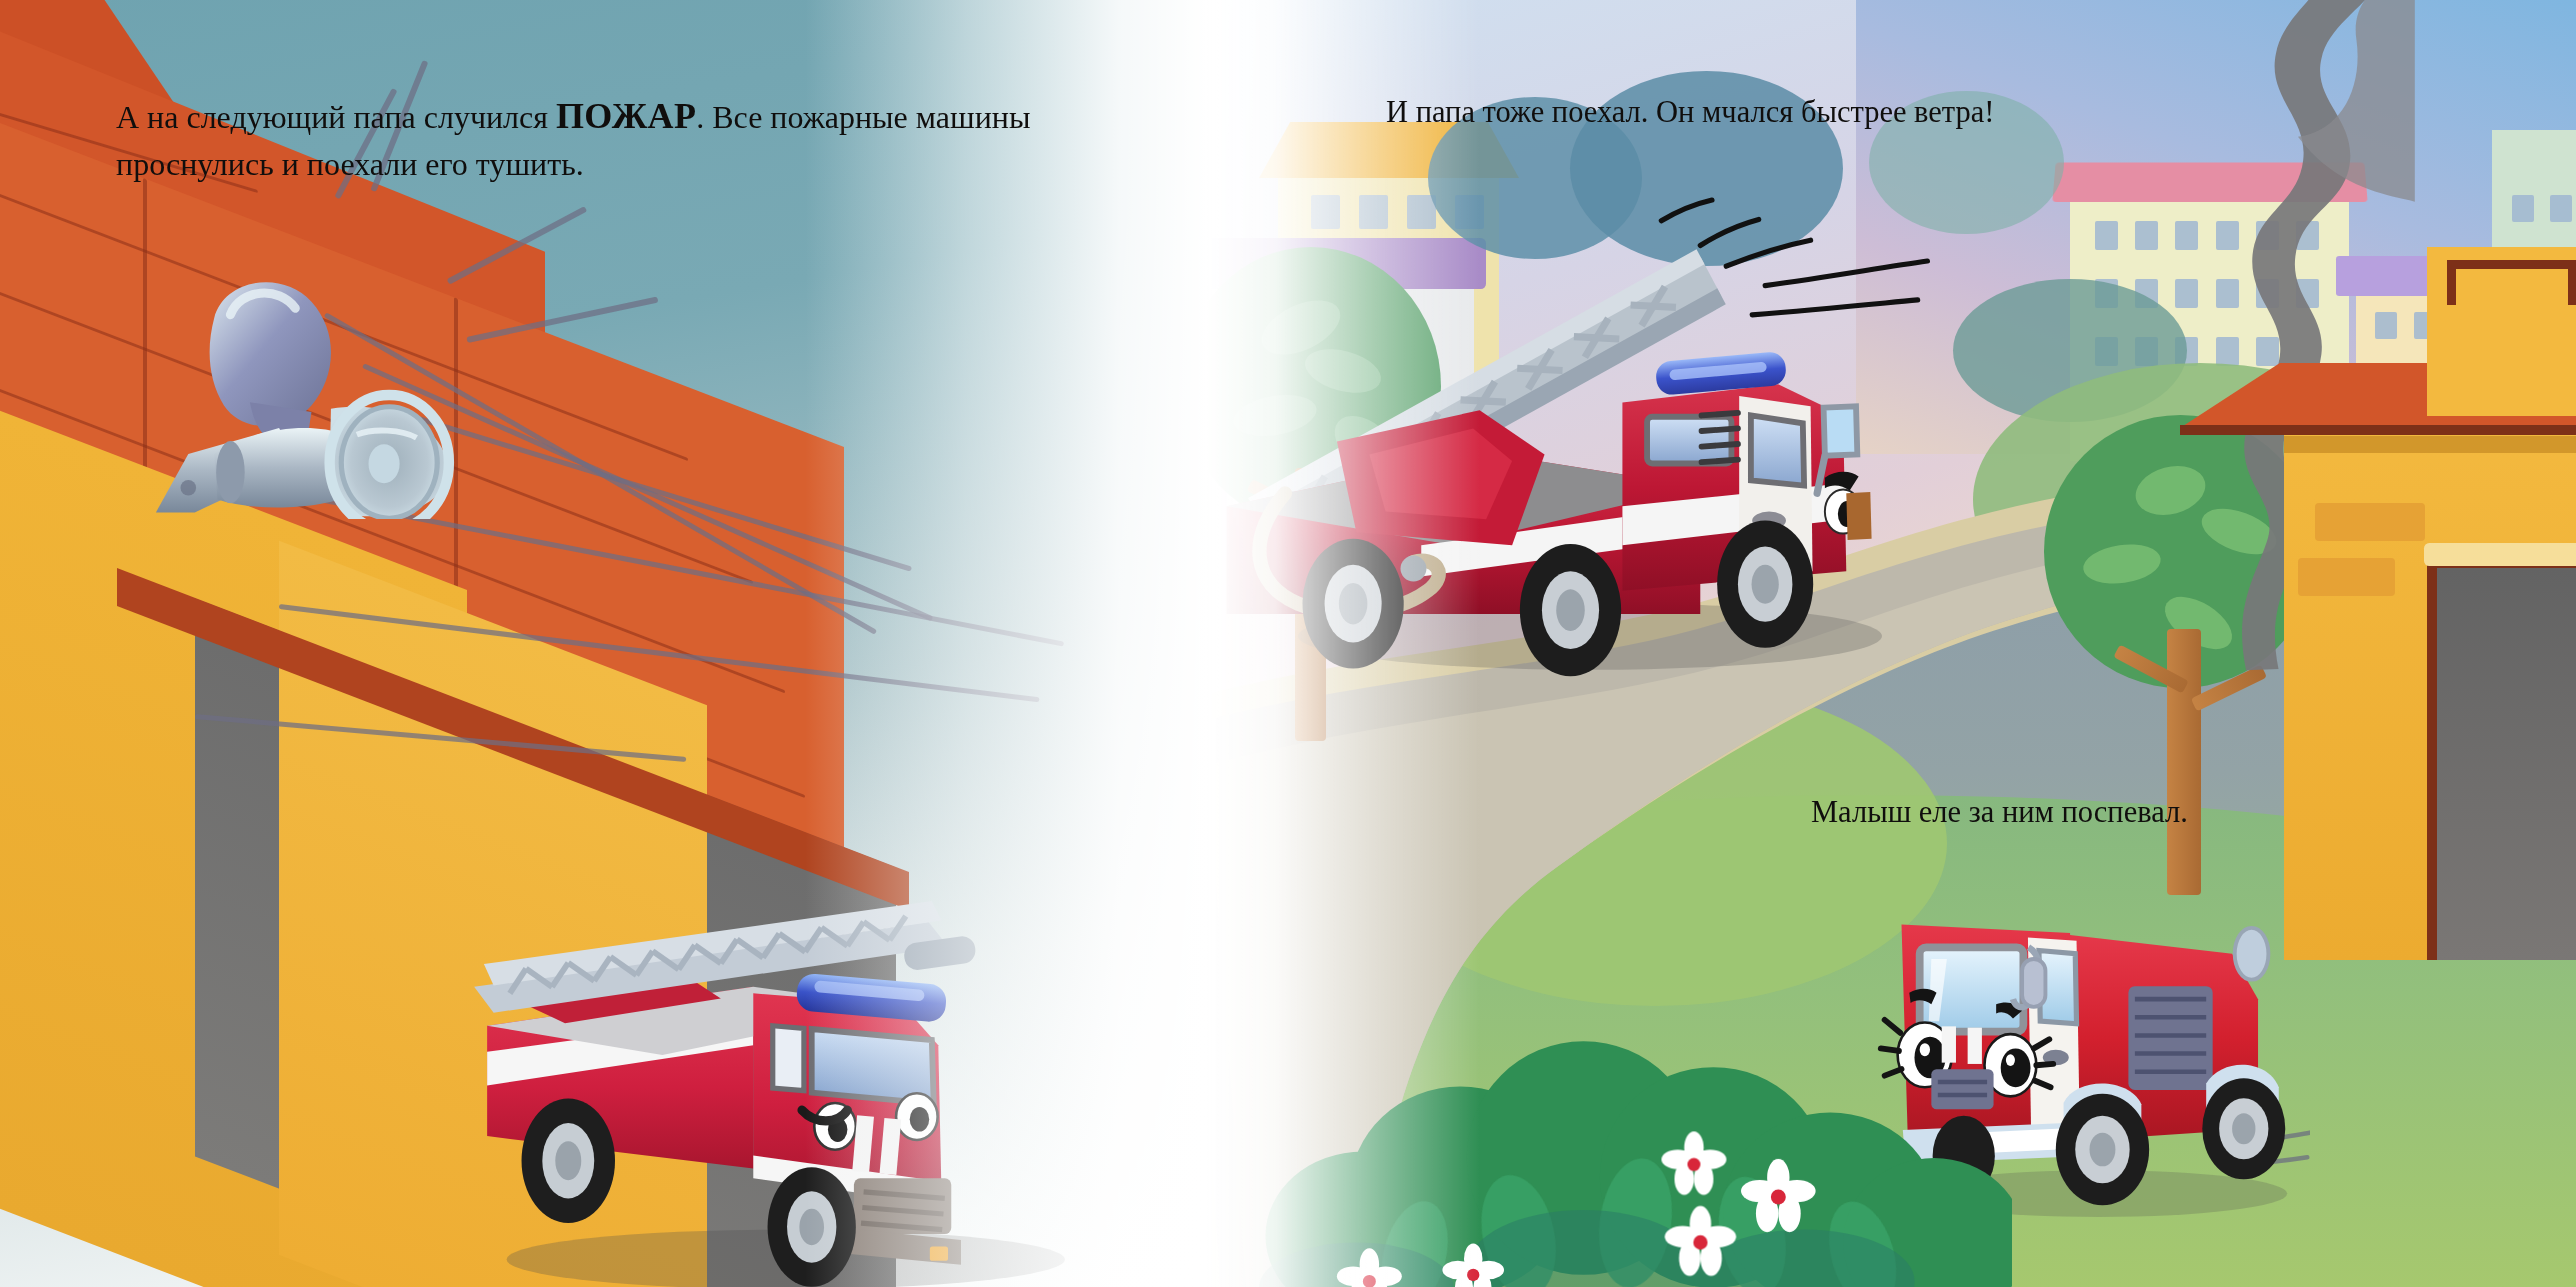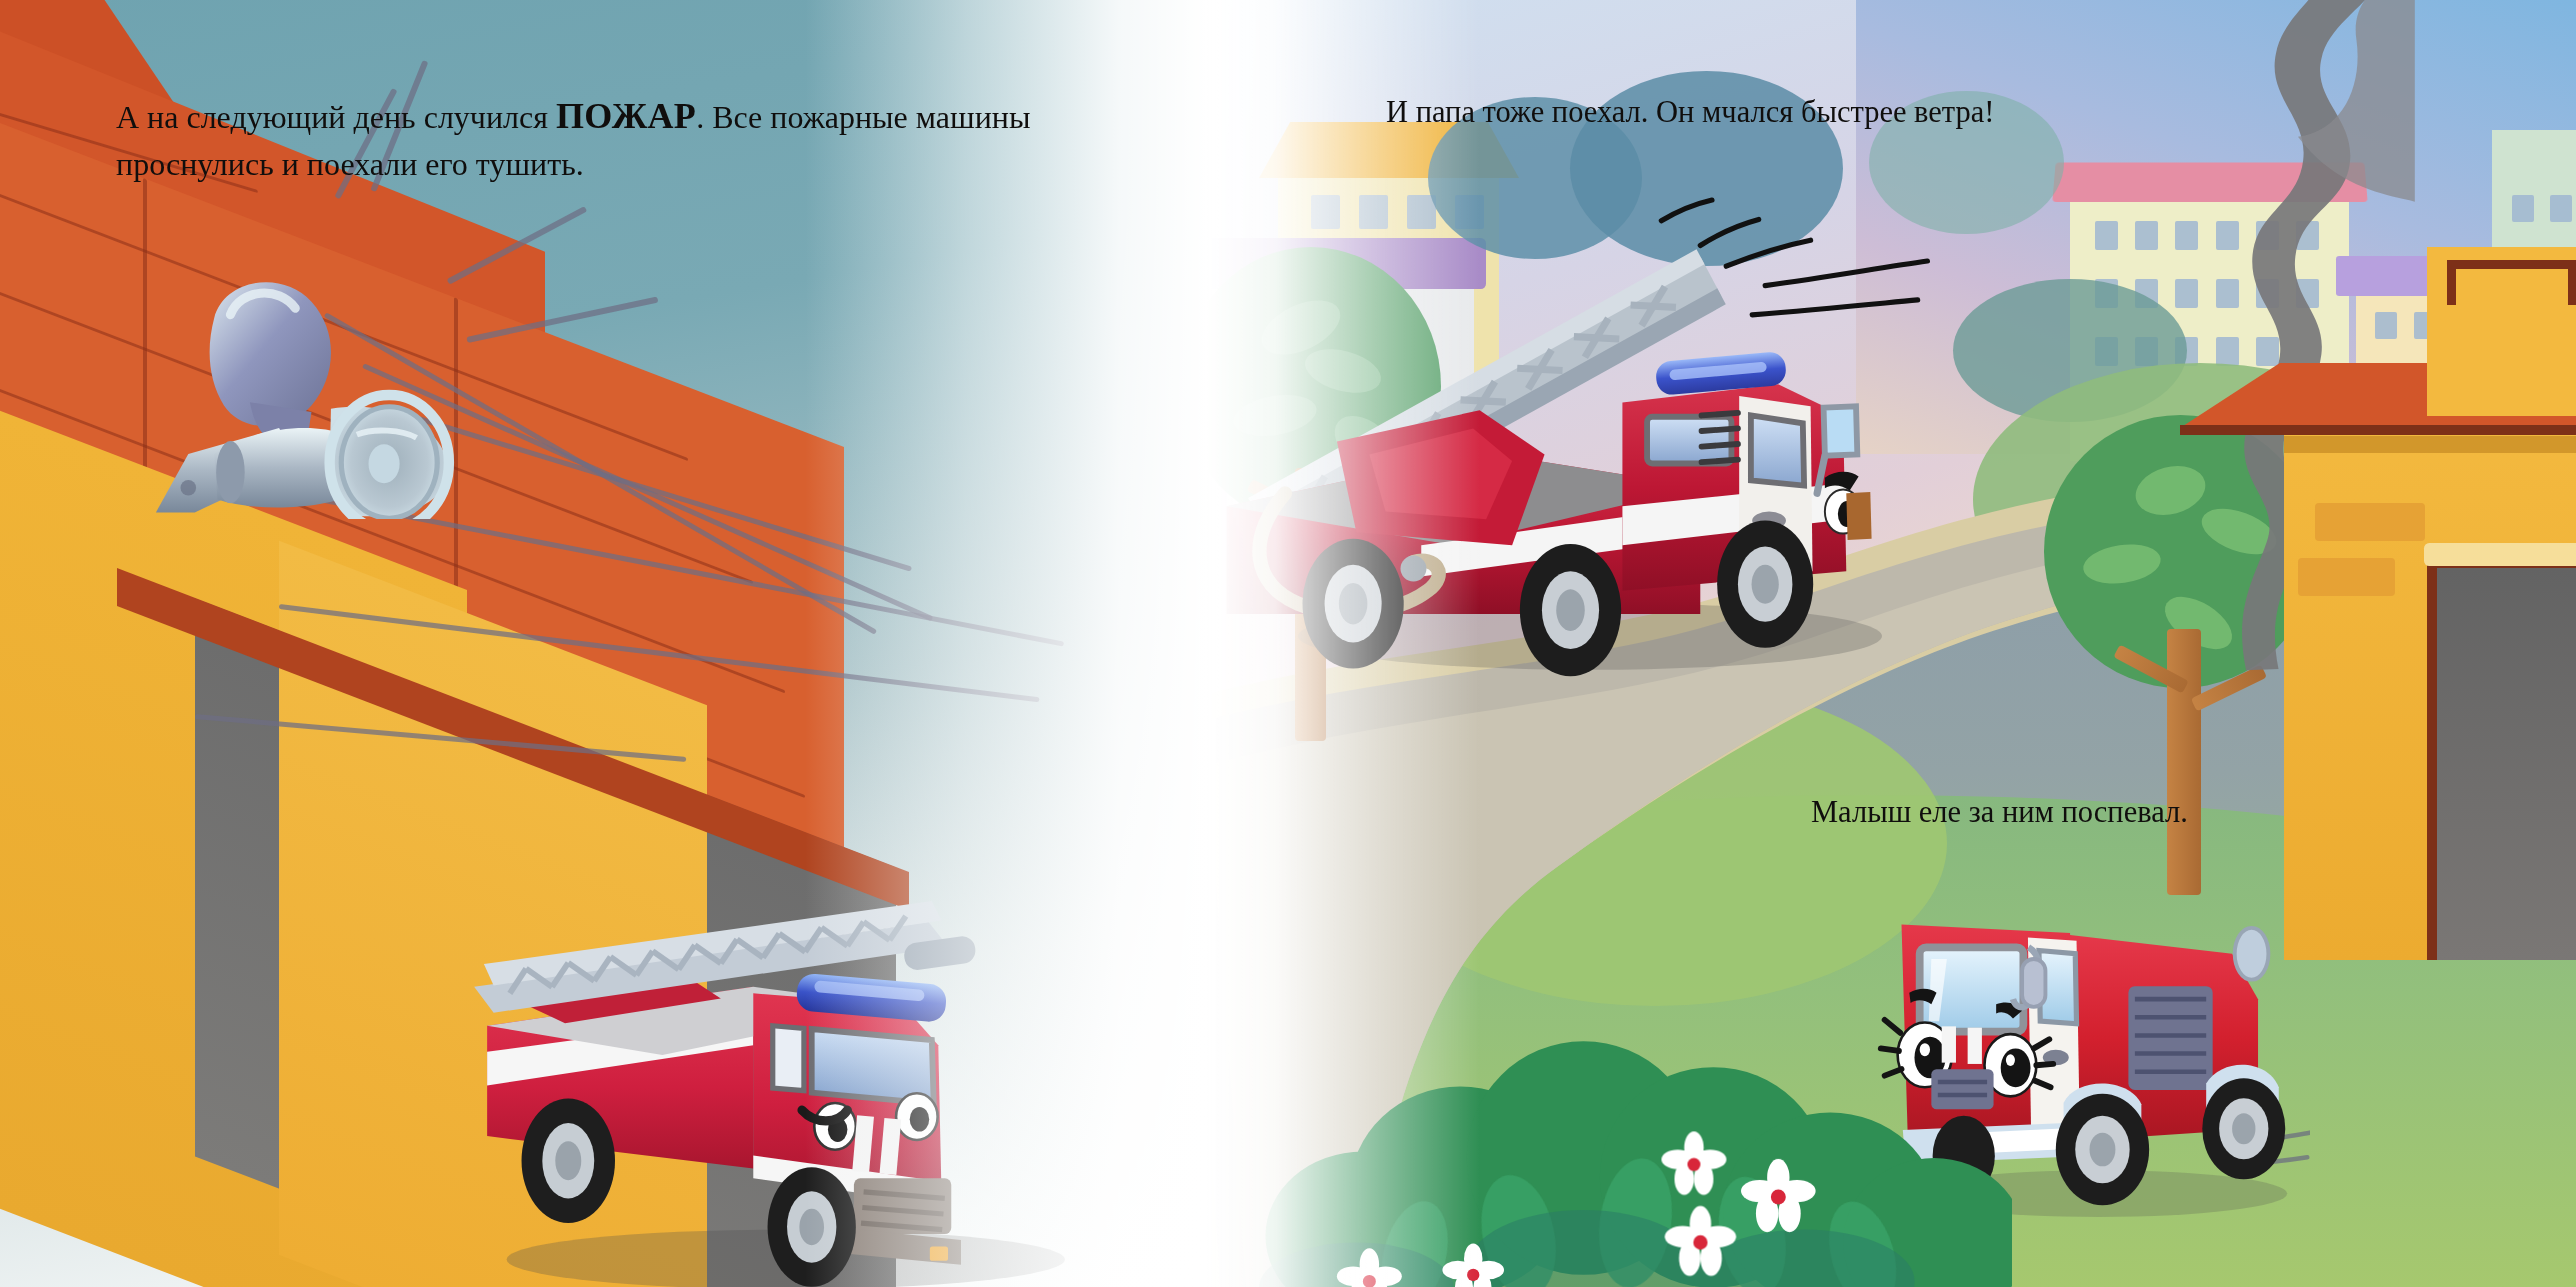--- a/index.html
+++ b/index.html
@@ -698,20 +698,20 @@
           </g>
             <circle cx="0" cy="0" r="10" fill="#d8263a"></circle>
         </g>
       </g>
     </svg>
 
     <div class="page-right-fade"></div>
   </div>
 
   <div class="txt txt-left">
-    <span>А на следующий день случился </span><b>ПОЖАР</b><span>. Все пожарные машины проснулись и поехали его тушить.</span>
+    <span>А на следующий папа случился </span><b>ПОЖАР</b><span>. Все пожарные машины проснулись и поехали его тушить.</span>
   </div>
 
   <div class="txt txt-right-top">И папа тоже поехал. Он мчался быстрее ветра!</div>
   <div class="txt txt-right-mid">Малыш еле за ним поспевал.</div>
 
 </div>
 
 
 </body></html>

